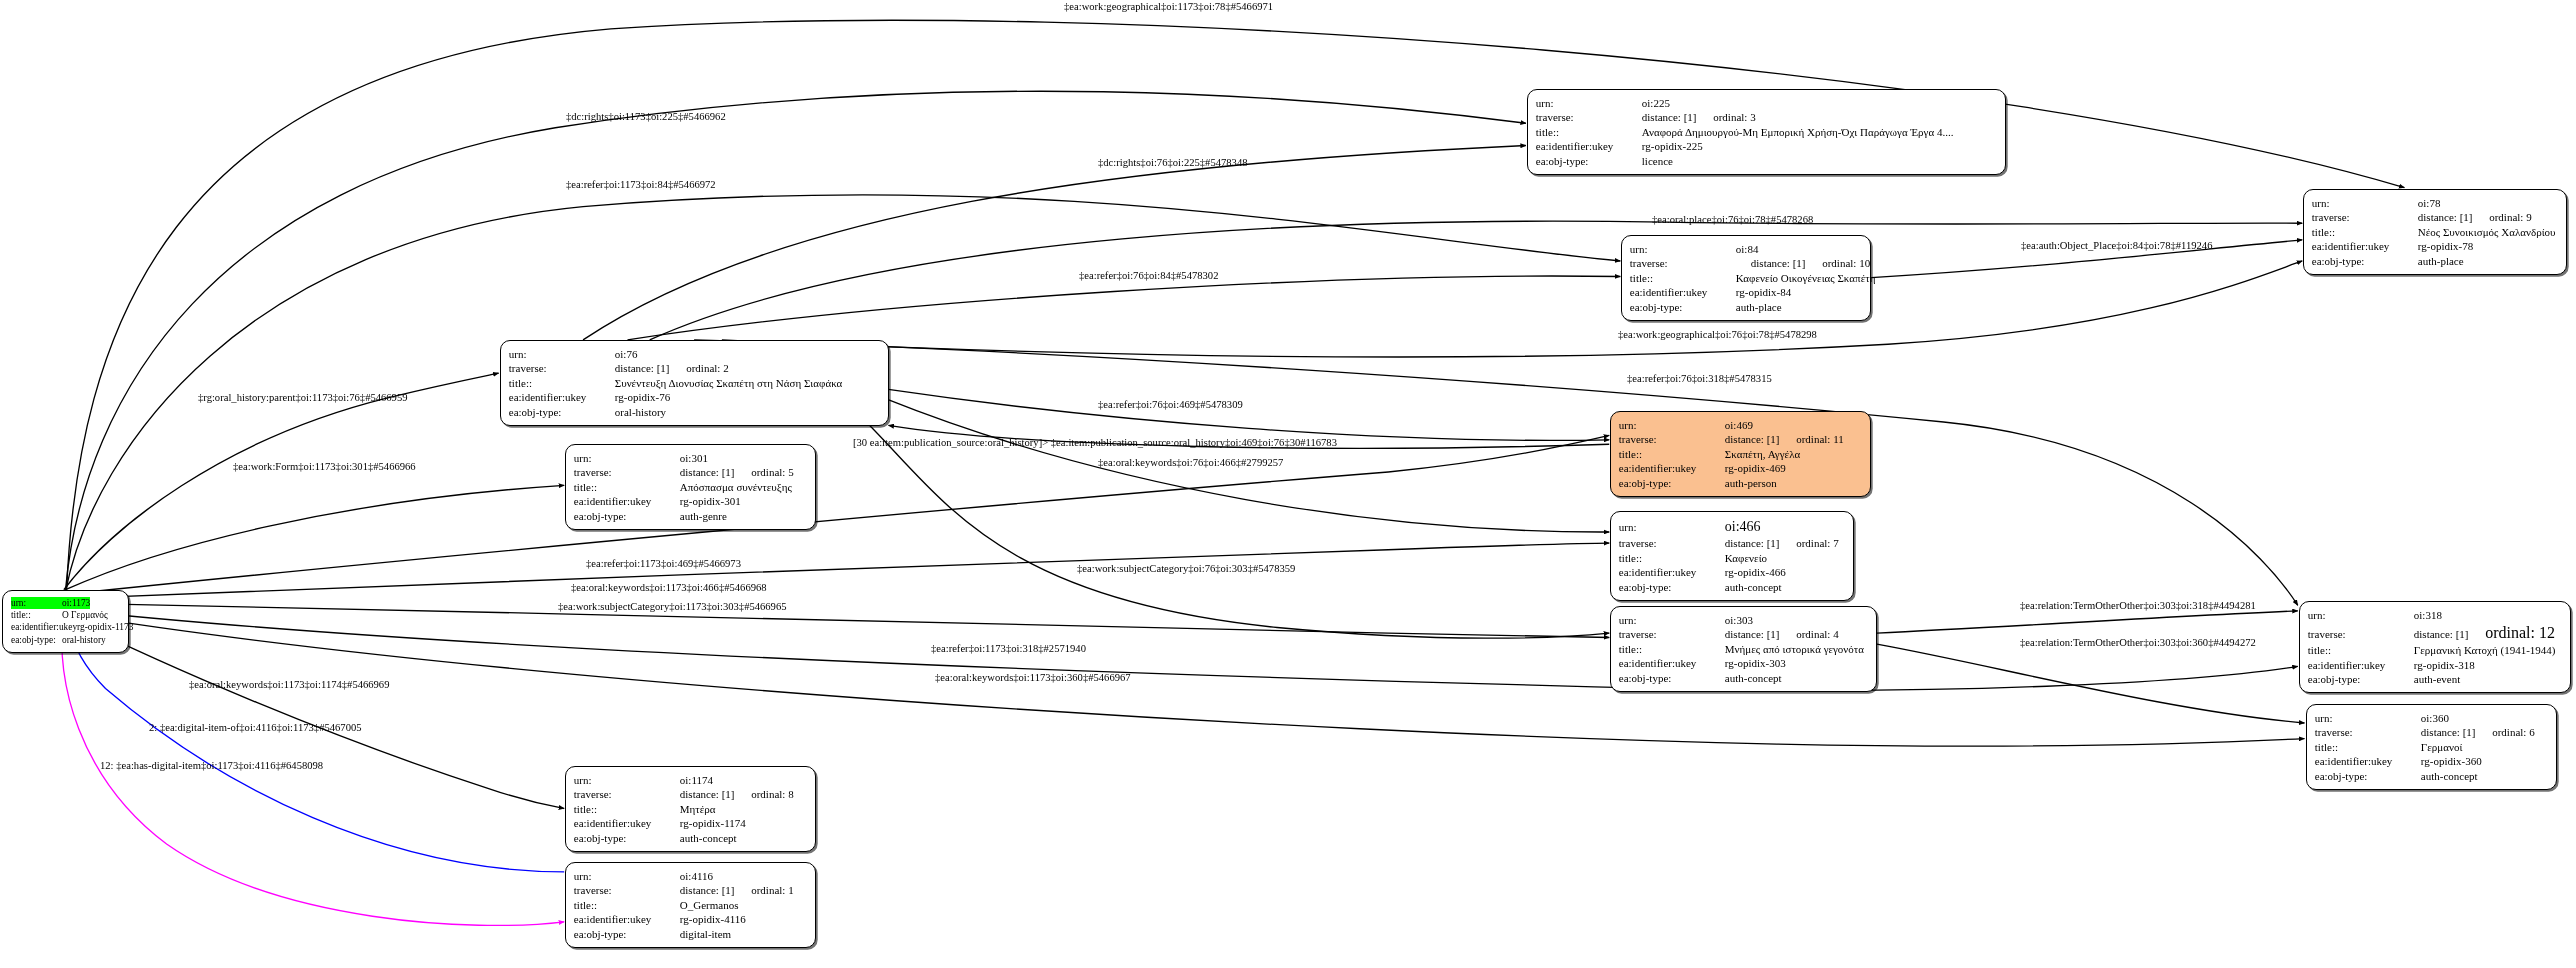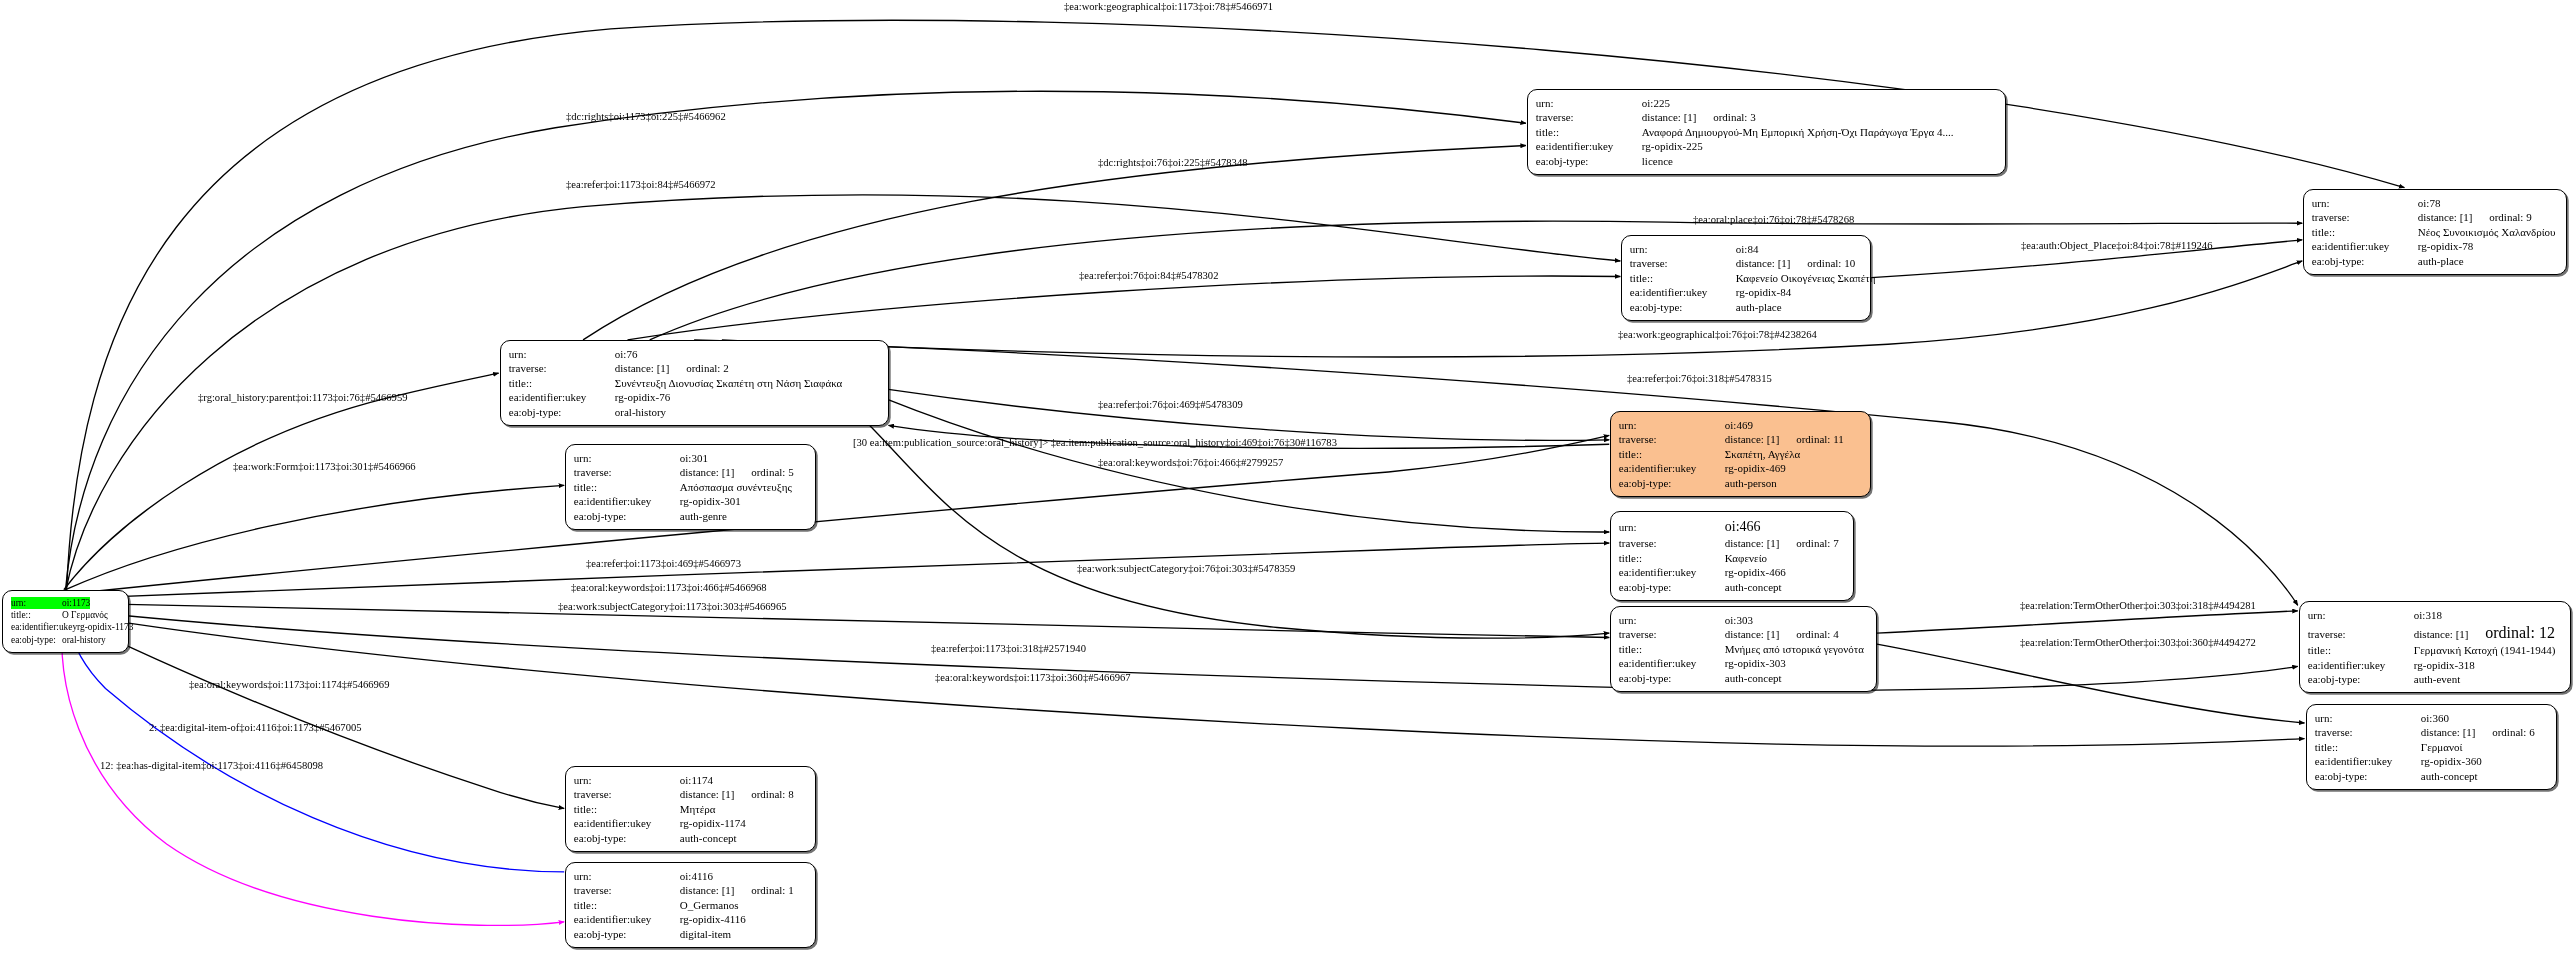--- a/index.html
+++ b/index.html
@@ -132,21 +132,21 @@
           <span class="v" style="font-size: 11px;">auth-place</span>
         </div>
       </div>
       <div class="node shadow" style="left: 1621px; top: 235px; width: 250px;">
         <div class="row">
           <span class="k" style="min-width: 106px; font-size: 11px;">urn:</span>
           <span class="v" style="font-size: 11px;">oi:84</span>
         </div>
         <div class="row">
           <span class="k" style="min-width: 106px; font-size: 11px;">traverse:</span>
-          <span class="v" style="font-size: 11px;">distance: [1]<span class="ord" style="font-size: 11px;">ordinal: 10</span></span>
+          <span class="v" style="font-size: 11px; margin-left: 15px;">distance: [1]<span class="ord" style="font-size: 11px;">ordinal: 10</span></span>
         </div>
         <div class="row">
           <span class="k" style="min-width: 106px; font-size: 11px;">title::</span>
           <span class="v" style="font-size: 11px;">Καφενείο Οικογένειας Σκαπέτη</span>
         </div>
         <div class="row">
           <span class="k" style="min-width: 106px; font-size: 11px;">ea:identifier:ukey</span>
           <span class="v" style="font-size: 11px;">rg-opidix-84</span>
         </div>
         <div class="row">
@@ -351,24 +351,24 @@
           <span class="k" style="min-width: 106px; font-size: 11px;">ea:obj-type:</span>
           <span class="v" style="font-size: 11px;">digital-item</span>
         </div>
       </div>
     </div>
   <div id="labels">
       <div class="elabel" style="left: 1064px; top: 1.1px;">‡ea:work:geographical‡oi:1173‡oi:78‡#5466971</div>
       <div class="elabel" style="left: 566px; top: 111px;">‡dc:rights‡oi:1173‡oi:225‡#5466962</div>
       <div class="elabel" style="left: 1098px; top: 157px;">‡dc:rights‡oi:76‡oi:225‡#5478348</div>
       <div class="elabel" style="left: 566px; top: 179px;">‡ea:refer‡oi:1173‡oi:84‡#5466972</div>
-      <div class="elabel" style="left: 1693px; top: 214px;">‡ea:oral:place‡oi:76‡oi:78‡#5478268</div>
+      <div class="elabel" style="left: 1652px; top: 214px;">‡ea:oral:place‡oi:76‡oi:78‡#5478268</div>
       <div class="elabel" style="left: 2021px; top: 240px;">‡ea:auth:Object_Place‡oi:84‡oi:78‡#119246</div>
       <div class="elabel" style="left: 1079px; top: 270px;">‡ea:refer‡oi:76‡oi:84‡#5478302</div>
-      <div class="elabel" style="left: 1618px; top: 329px;">‡ea:work:geographical‡oi:76‡oi:78‡#4238264</div>
+      <div class="elabel" style="left: 1618px; top: 329px;">‡ea:work:geographical‡oi:76‡oi:78‡#5478298</div>
       <div class="elabel" style="left: 198px; top: 392px;">‡rg:oral_history:parent‡oi:1173‡oi:76‡#5466959</div>
       <div class="elabel" style="left: 1627px; top: 373px;">‡ea:refer‡oi:76‡oi:318‡#5478315</div>
       <div class="elabel" style="left: 1098px; top: 399px;">‡ea:refer‡oi:76‡oi:469‡#5478309</div>
       <div class="elabel" style="left: 853px; top: 437px;">[30 ea:item:publication_source:oral_history]&gt; ‡ea:item:publication_source:oral_history‡oi:469‡oi:76‡30#116783</div>
       <div class="elabel" style="left: 1098px; top: 457px;">‡ea:oral:keywords‡oi:76‡oi:466‡#2799257</div>
       <div class="elabel" style="left: 233px; top: 461px;">‡ea:work:Form‡oi:1173‡oi:301‡#5466966</div>
       <div class="elabel" style="left: 586px; top: 558px;">‡ea:refer‡oi:1173‡oi:469‡#5466973</div>
       <div class="elabel" style="left: 1077px; top: 563px;">‡ea:work:subjectCategory‡oi:76‡oi:303‡#5478359</div>
       <div class="elabel" style="left: 571px; top: 582px;">‡ea:oral:keywords‡oi:1173‡oi:466‡#5466968</div>
       <div class="elabel" style="left: 558px; top: 601px;">‡ea:work:subjectCategory‡oi:1173‡oi:303‡#5466965</div>

